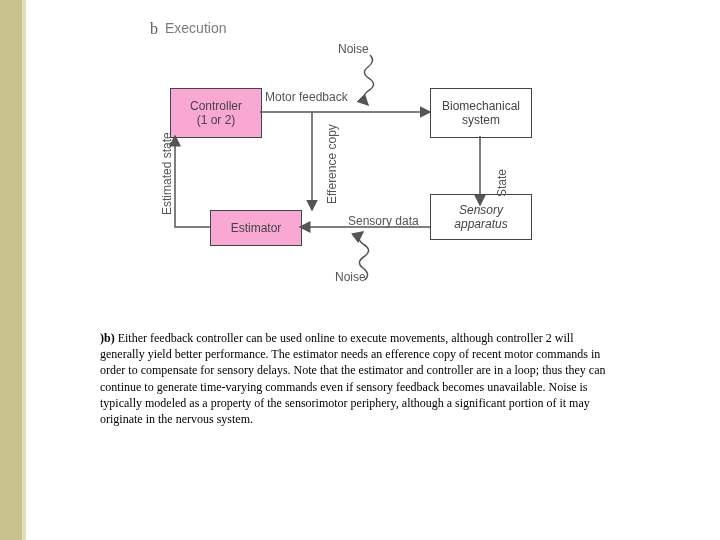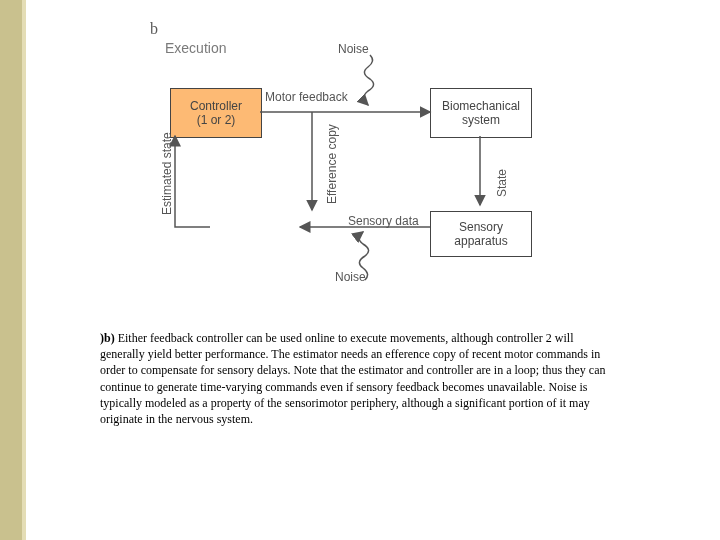--- a/index.html
+++ b/index.html
@@ -45,21 +45,21 @@
     border: 1px solid #444;
     background: #fff;
     font-size: 12px;
     color: #444;
     display: flex;
     align-items: center;
     justify-content: center;
     text-align: center;
     line-height: 1.2;
   }
-  .box.filled { background: #fdba74; }
+  .box.filled { background: #f9a8d4; }
   .lbl {
     position: absolute;
     font-size: 12px;
     color: #555;
     white-space: nowrap;
   }
   .lbl.v {
     transform-origin: left top;
     transform: rotate(-90deg);
   }
@@ -82,27 +82,28 @@
   .caption b { font-weight: bold; }
 </style>
 </head>
 <body>
 
 <div class="left-bar"></div>
 
 <div class="stage">
 
   <div class="panel-letter" style="left:150px; top:20px;">b</div>
-  <div class="title" style="left:165px; top:40px;text-align:center;">Execution</div>
+  <div class="title" style="left:165px; top:20px;text-align:center;">Execution</div>
 
   <div class="box filled" style="left:170px; top:88px; width:90px; height:48px; white-space:pre-line;">Controller
 (1 or 2)</div>
   <div class="box" style="left:430px; top:88px; width:100px; height:48px; white-space:pre-line;">Biomechanical
 system</div>
-  <div class="box" style="left:430px; top:211px; width:100px; height:44px; white-space:pre-line;">Sensory
+  <div class="box filled" style="left:210px; top:210px; width:90px; height:34px;">Estimator</div>
+  <div class="box" style="left:430px; top:194px; width:100px; height:44px; white-space:pre-line;font-style:italic;">Sensory
 apparatus</div>
 
   <div class="lbl" style="left:338px; top:42px;">Noise</div>
   <div class="lbl" style="left:265px; top:90px;">Motor feedback</div>
   <div class="lbl v" style="left:325px; top:204px;">Efference copy</div>
   <div class="lbl v" style="left:160px; top:215px;">Estimated state</div>
   <div class="lbl v" style="left:495px; top:197px;">State</div>
   <div class="lbl" style="left:326px; top:214px;margin-left:22px;">Sensory data</div>
   <div class="lbl" style="left:335px; top:270px;">Noise</div>
 

